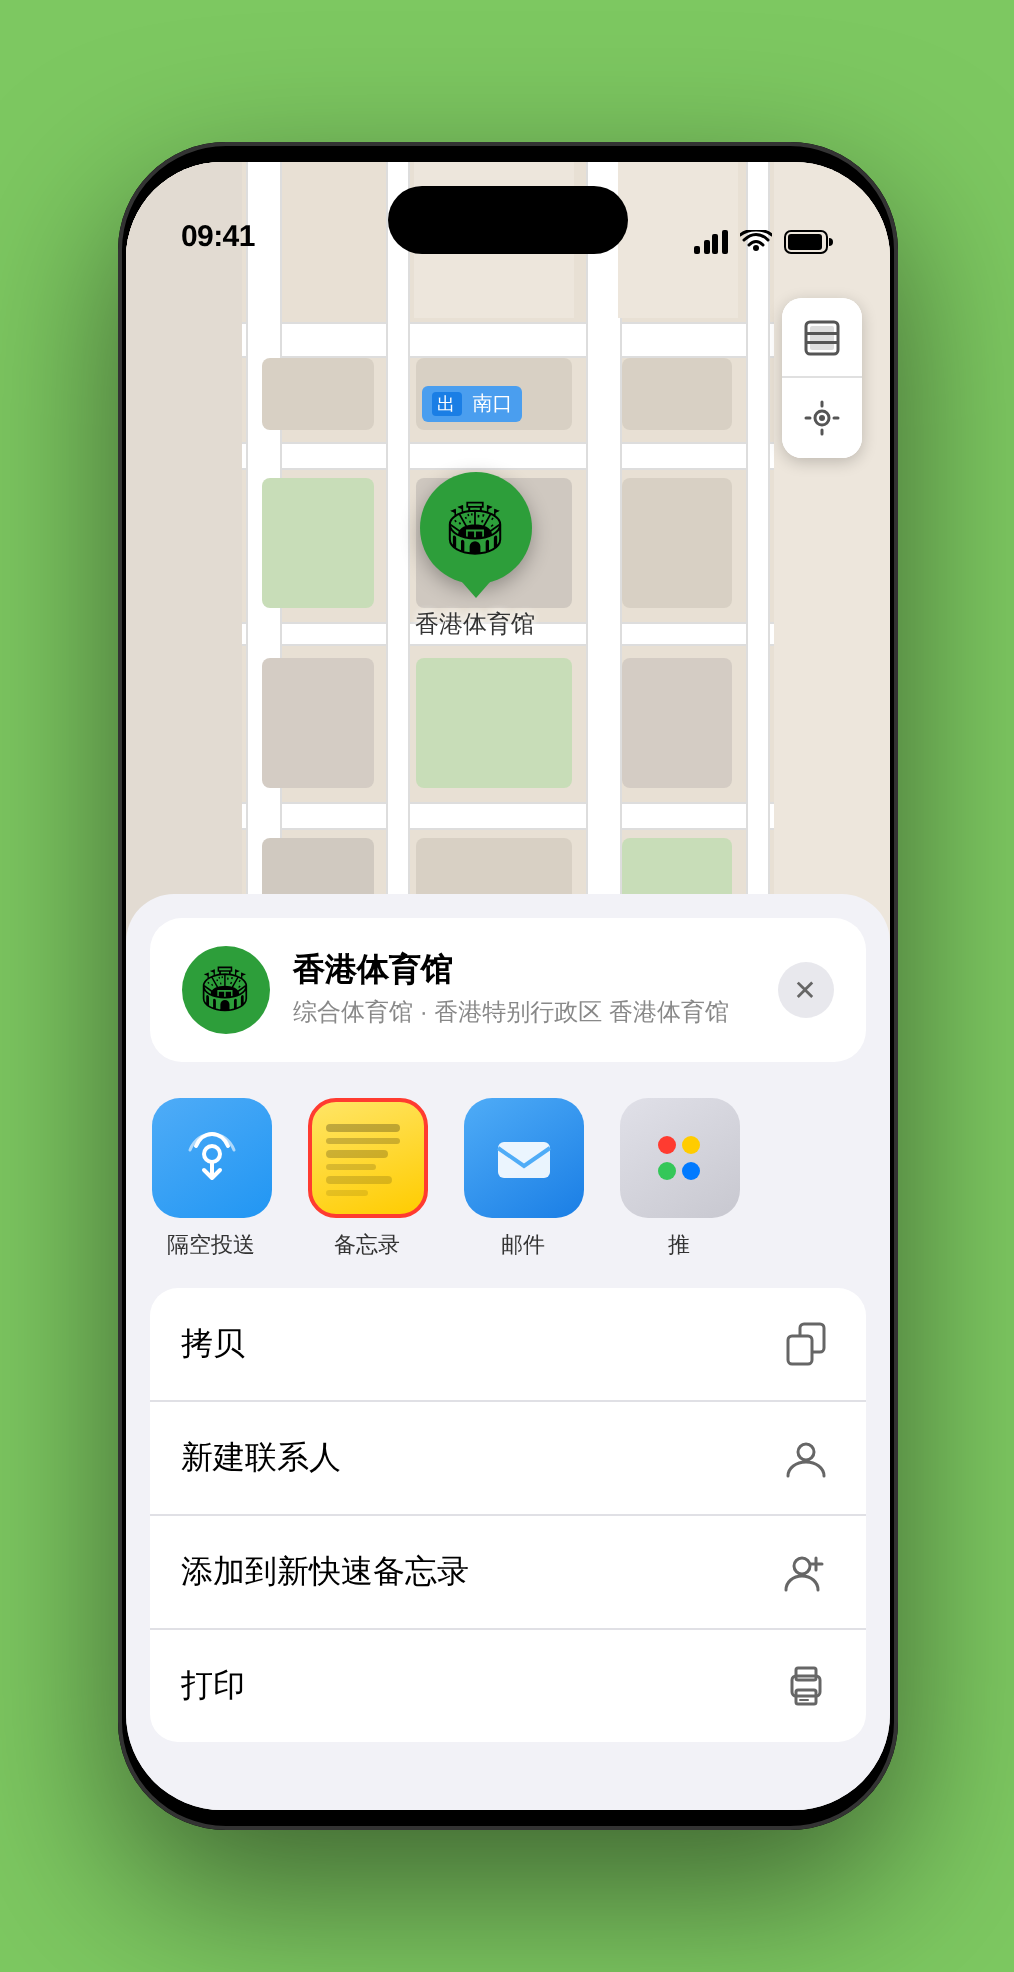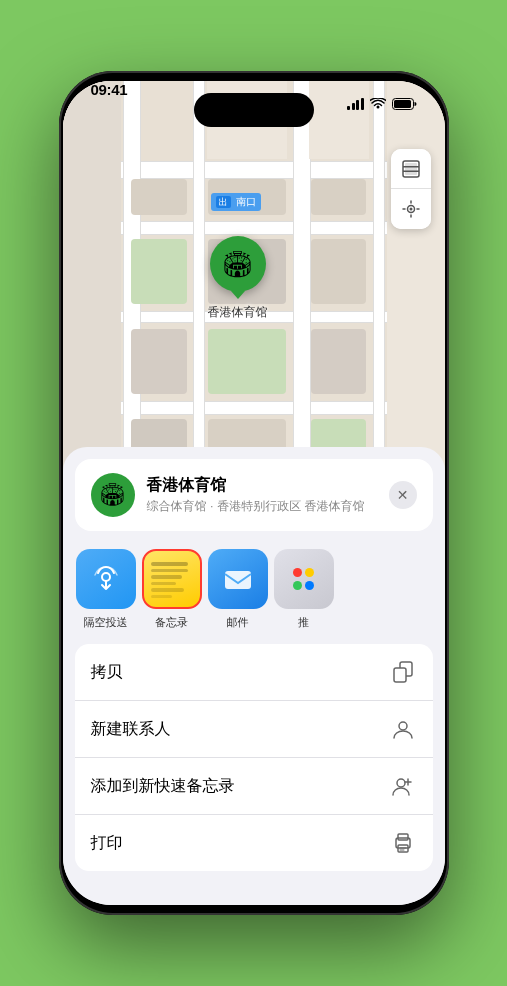--- a/index.html
+++ b/index.html
@@ -49,20 +49,21 @@
     }
 
     
     .status-bar {
       position: absolute;
       top: 0;
       left: 0;
       right: 0;
       height: 54px;
       display: flex;
+      align-items: flex-end;
       justify-content: space-between;
       padding: 0 28px 8px;
       z-index: 99;
     }
 
     .status-time {
       font-size: 15px;
       font-weight: 600;
       color: #000;
       letter-spacing: -0.3px;
@@ -274,21 +275,21 @@
       cursor: pointer;
       font-size: 14px;
       color: #666;
       flex-shrink: 0;
     }
 
     
     .share-row {
       padding: 10px 12px;
       display: flex;
-      gap: 4px;
+      gap: 16px;
       overflow-x: auto;
       scrollbar-width: none;
     }
     .share-row::-webkit-scrollbar { display: none; }
 
     .share-app {
       display: flex;
       flex-direction: column;
       align-items: center;
       gap: 6px;

